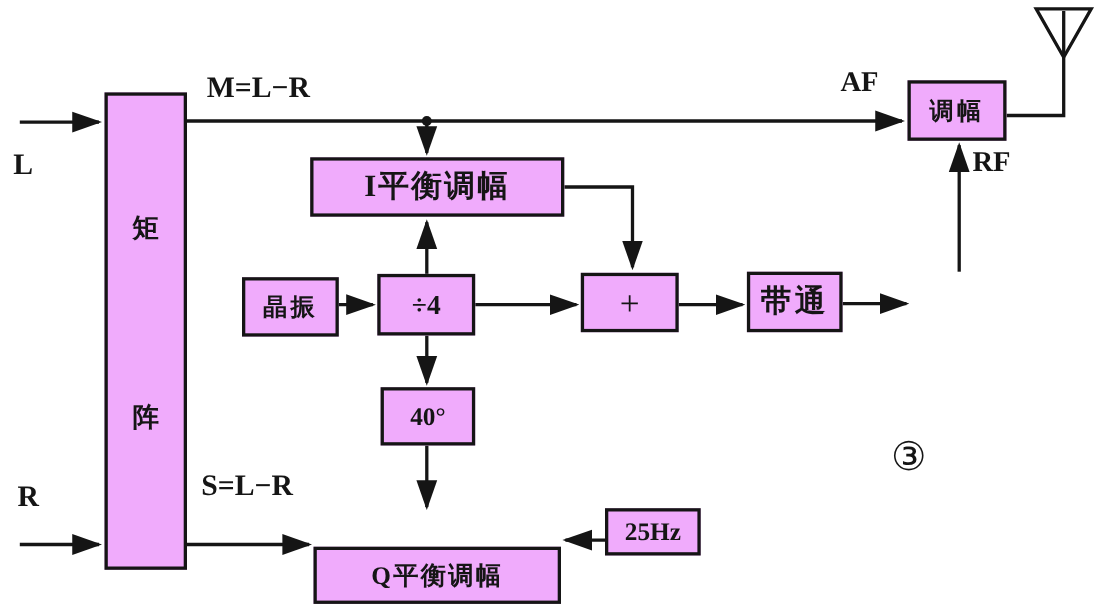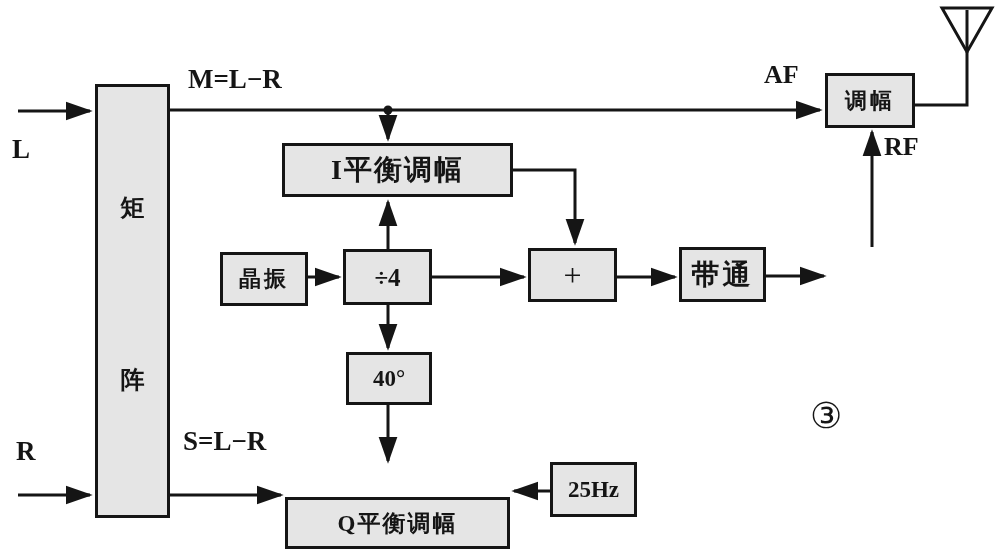--- a/index.html
+++ b/index.html
@@ -2,21 +2,21 @@
 <html><head>
 <meta charset="utf-8">
 <style>
   html,body{margin:0;padding:0;background:#ffffff;}
   .canvas{
     position:relative;width:998px;height:550px;background:#ffffff;
     font-family:"Liberation Serif", serif;color:#151515;overflow:hidden;
   }
   .wires{position:absolute;left:0;top:0;z-index:0;}
   .box{
-    position:absolute;box-sizing:border-box;border:3px solid #151515;background:#e5e5e5;
+    position:absolute;box-sizing:border-box;border:3px solid #151515;background:#f0abfc;
     display:flex;align-items:center;justify-content:center;
     font-weight:bold;color:#151515;z-index:1;line-height:1;
   }
   .box.matrix{flex-direction:column;gap:148px;padding-bottom:14px;font-size:24px;}
   .lbl{
     position:absolute;font-weight:bold;color:#151515;line-height:1;z-index:2;
     white-space:nowrap;
   }
   .fig{font-family:"DejaVu Sans", sans-serif;font-weight:normal;}
 </style>
@@ -69,21 +69,21 @@
 
   <div class="box" style="left:679px;top:247px;width:87px;height:55px;font-size:28px;letter-spacing:3px;">带通</div>
 
 
   <div class="box" style="left:825px;top:73px;width:90px;height:55px;font-size:22px;letter-spacing:3px;">调幅</div>
 
   <div class="box" style="left:346px;top:352px;width:86px;height:53px;font-size:23px;">40°</div>
 
   <div class="box" style="left:285px;top:465px;width:225px;height:52px;font-size:23px;letter-spacing:2px;margin-top:32px;">Q平衡调幅</div>
 
-  <div class="box" style="left:550px;top:462px;width:87px;height:55px;font-size:23px;">25Hz</div>
+  <div class="box" style="left:550px;top:462px;width:87px;height:43px;font-size:23px;">25Hz</div>
 
   <div class="lbl" style="left:12px;top:136px;font-size:27px;">L</div>
 
   <div class="lbl" style="left:16px;top:438px;font-size:27px;">R</div>
 
   <div class="lbl" style="left:188px;top:66px;font-size:27px;">M=L−R</div>
 
   <div class="lbl" style="left:183px;top:428px;font-size:27px;">S=L−R</div>
 
   <div class="lbl" style="left:764px;top:62px;font-size:26px;">AF</div>

